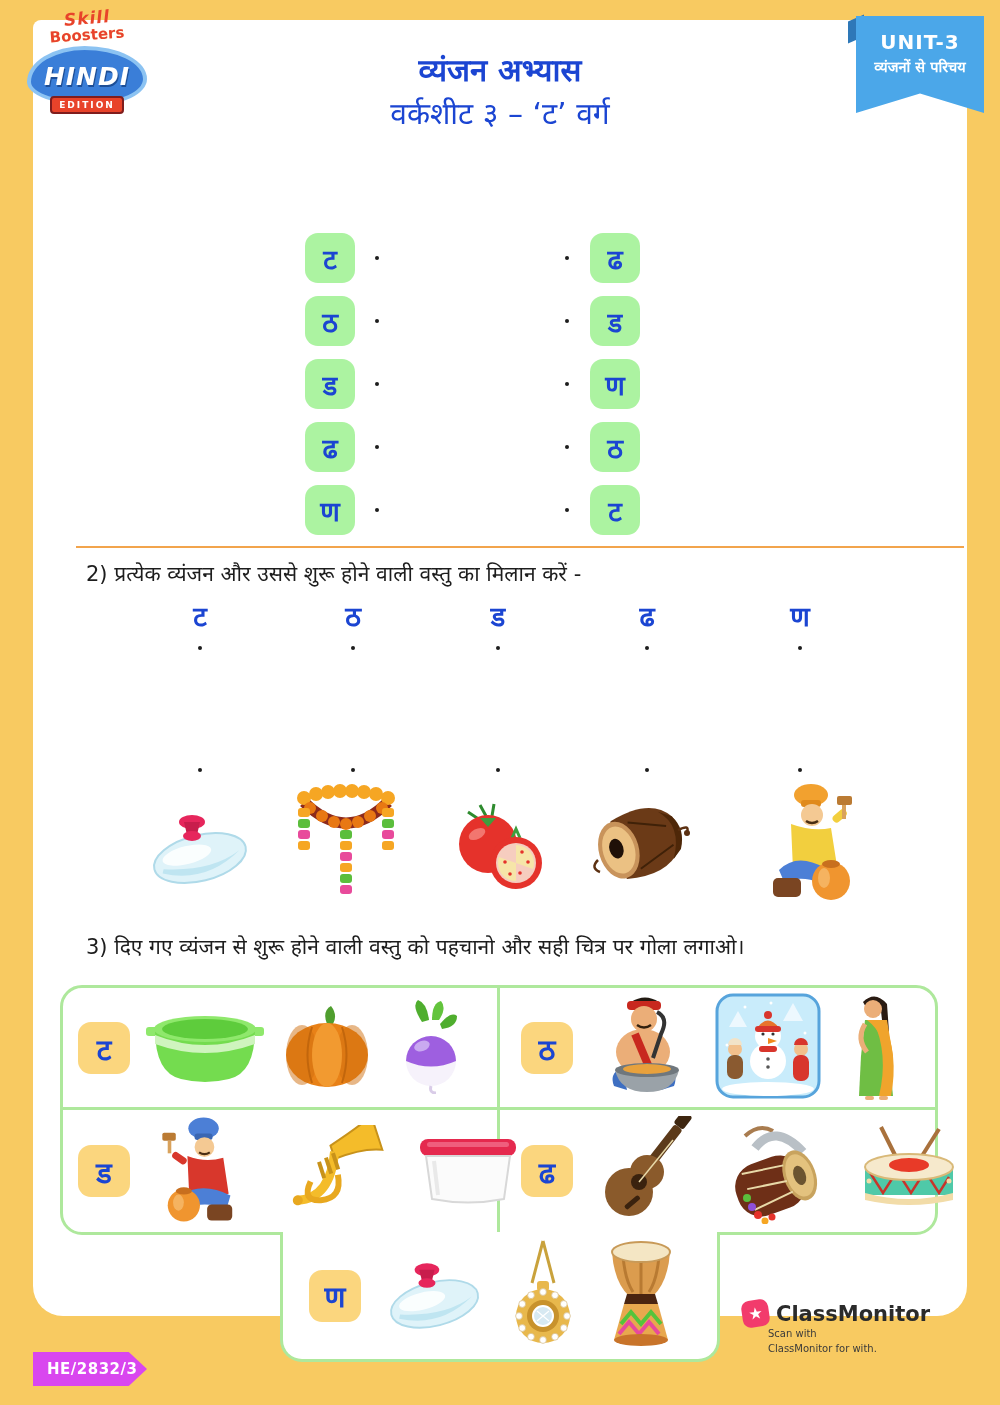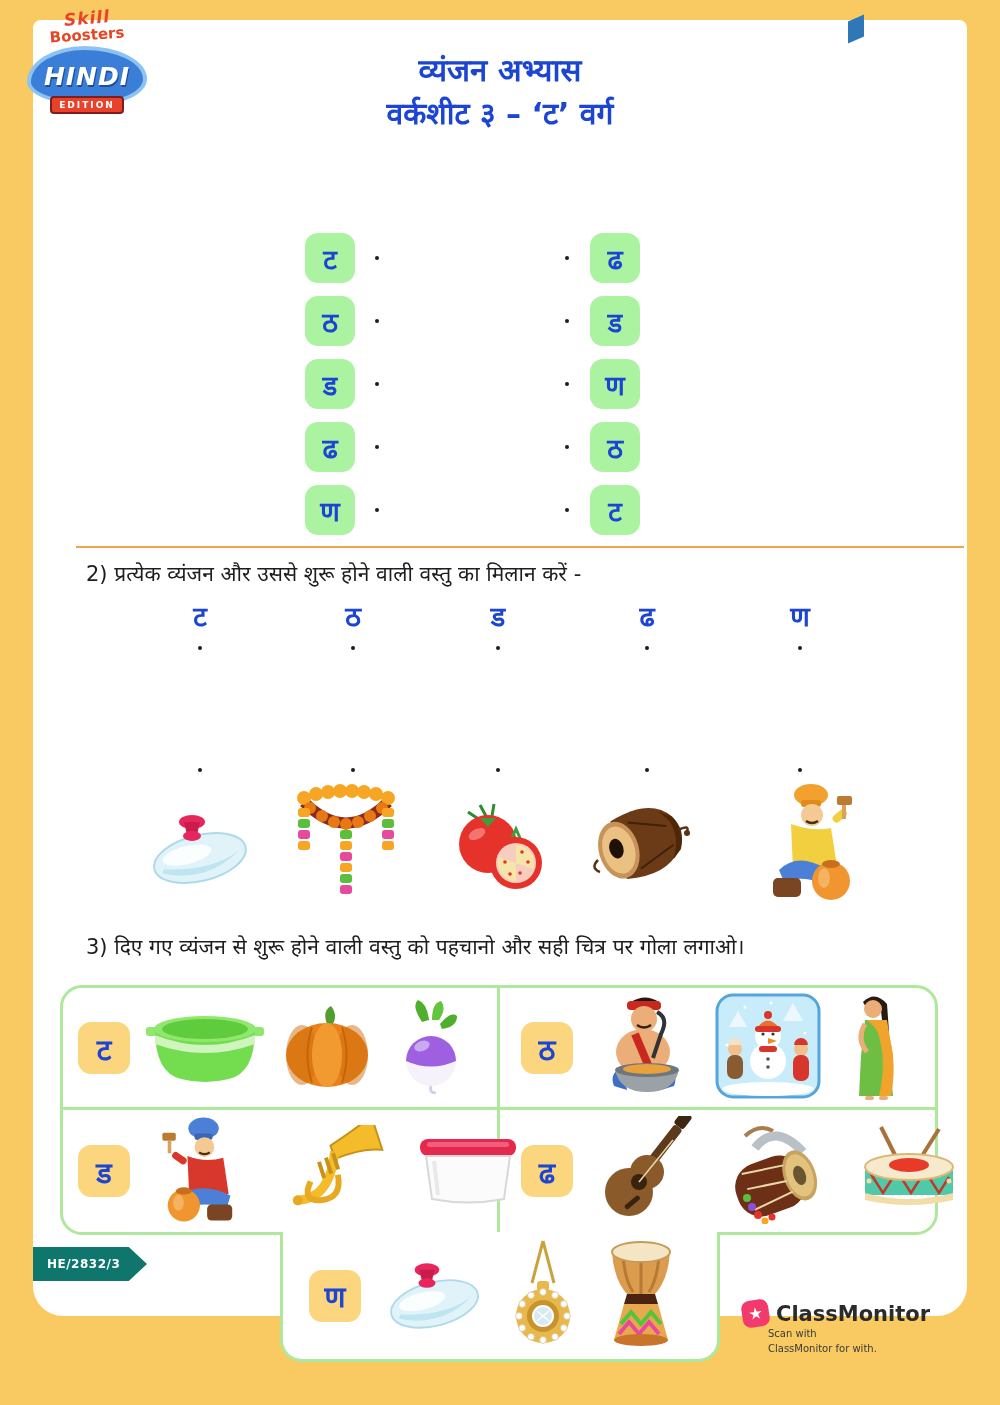--- a/index.html
+++ b/index.html
@@ -30,21 +30,21 @@
           text-align:center;color:#fff;z-index:2;}
   .banner-fold{left:848px;top:18px;width:16px;height:22px;background:#2E78B8;
           transform:skewY(-24deg);z-index:1;}
   .banner-title{margin-top:14px;font-size:20px;font-weight:bold;letter-spacing:1px;}
   .banner-sub{font-size:14.5px;font-weight:bold;margin-top:2px;}
 
   
   .title1{left:0;width:1000px;top:48px;text-align:center;font-size:31px;
           font-weight:bold;color:#1B45D2;}
   .title2{left:0;width:1000px;top:92px;text-align:center;font-size:30px;
-          font-weight:bold;color:#1B45D2;}
+          font-weight:normal;color:#1B45D2;}
 
   .instr{font-size:21px;color:#1d1d1d;}
 
   
   .gtile{width:50px;height:50px;border-radius:13px;background:#ACF3A1;
          display:flex;align-items:center;justify-content:center;
          font-size:27px;font-weight:bold;color:#1B45D2;}
   .dot{width:4px;height:4px;border-radius:50%;background:#1d1d1d;}
 
   .divider{left:76px;top:546px;width:888px;height:2px;background:#F2A44C;}
@@ -60,23 +60,23 @@
   .cell{display:flex;align-items:center;box-sizing:border-box;}
   .cellB{left:280px;top:1232px;width:440px;height:130px;background:#fff;
         border:3px solid #AEE89C;border-top:none;border-radius:0 0 22px 22px;
         display:flex;align-items:center;box-sizing:border-box;}
   .ytile{flex:0 0 auto;width:52px;height:52px;border-radius:13px;background:#FBD67E;
          display:flex;align-items:center;justify-content:center;
          font-size:29px;font-weight:bold;color:#1B45D2;}
   .cimg{flex:0 0 auto;}
 
   
-  .ribbon{left:33px;top:1247px;width:114px;height:34px;background:#0f766e;
+  .ribbon{left:33px;top:1352px;width:114px;height:34px;background:#d946ef;
           clip-path:polygon(0 0,84% 0,100% 50%,84% 100%,0 100%);
-          color:#fff;font-size:12px;font-weight:bold;line-height:34px;
+          color:#fff;font-size:15px;font-weight:bold;line-height:34px;
           padding-left:14px;box-sizing:border-box;letter-spacing:0.5px;}
   .cm{left:742px;top:1300px;width:200px;}
   .cm-row{display:flex;align-items:center;gap:7px;}
   .cm-ic{width:27px;height:27px;background:#F23B6C;border-radius:8px;color:#fff;
          display:flex;align-items:center;justify-content:center;font-size:16px;
          transform:rotate(-8deg);}
   .cm-name{font-size:21px;font-weight:bold;color:#2B2B2B;}
   .cm-sub{font-size:10px;color:#3a3a3a;margin-left:26px;line-height:1.45;}
 </style>
 </head>
@@ -88,20 +88,24 @@
   <div class="abs logo">
     <div class="logo-skill">Skill</div>
     <div class="logo-boosters">Boosters</div>
     <div class="logo-blob">
       <span class="logo-hindi">HINDI</span>
     </div>
     <div class="logo-edition">EDITION</div>
   </div>
 
   <div class="abs banner-fold"></div>
+  <div class="abs banner">
+    <div class="banner-title">UNIT-3</div>
+    <div class="banner-sub">व्यंजनों से परिचय</div>
+  </div>
 
   <div class="abs title1">व्यंजन अभ्यास</div>
   <div class="abs title2">वर्कशीट ३ – ‘ट’  वर्ग</div>
 
 
   <div class="abs gtile" style="left:305px;top:233px;">ट</div>
   <div class="abs gtile" style="left:305px;top:296px;">ठ</div>
   <div class="abs gtile" style="left:305px;top:359px;">ड</div>
   <div class="abs gtile" style="left:305px;top:422px;">ढ</div>
   <div class="abs gtile" style="left:305px;top:485px;">ण</div>

